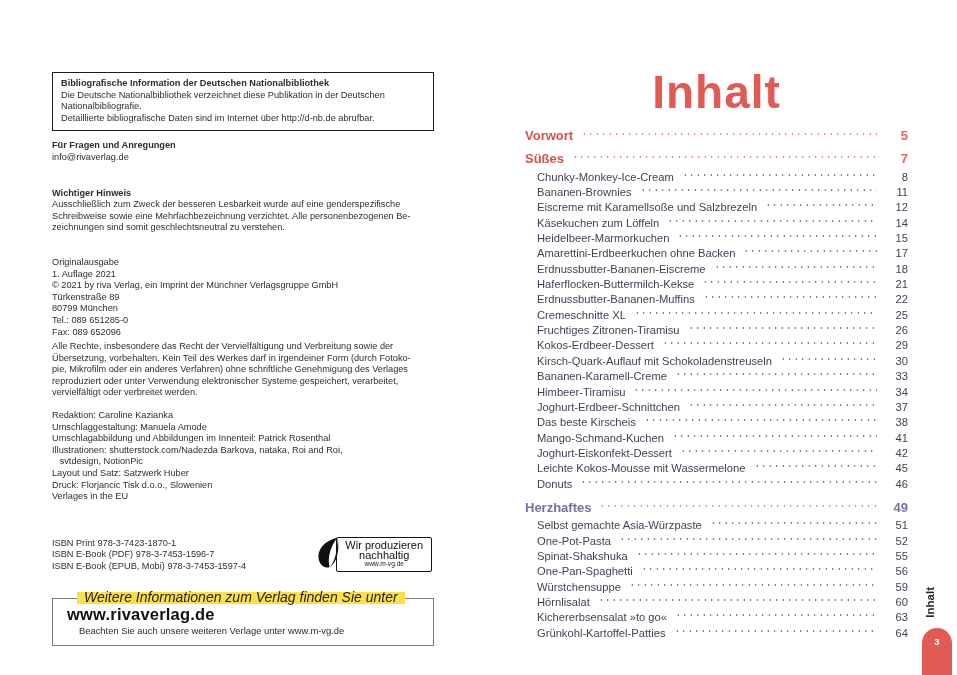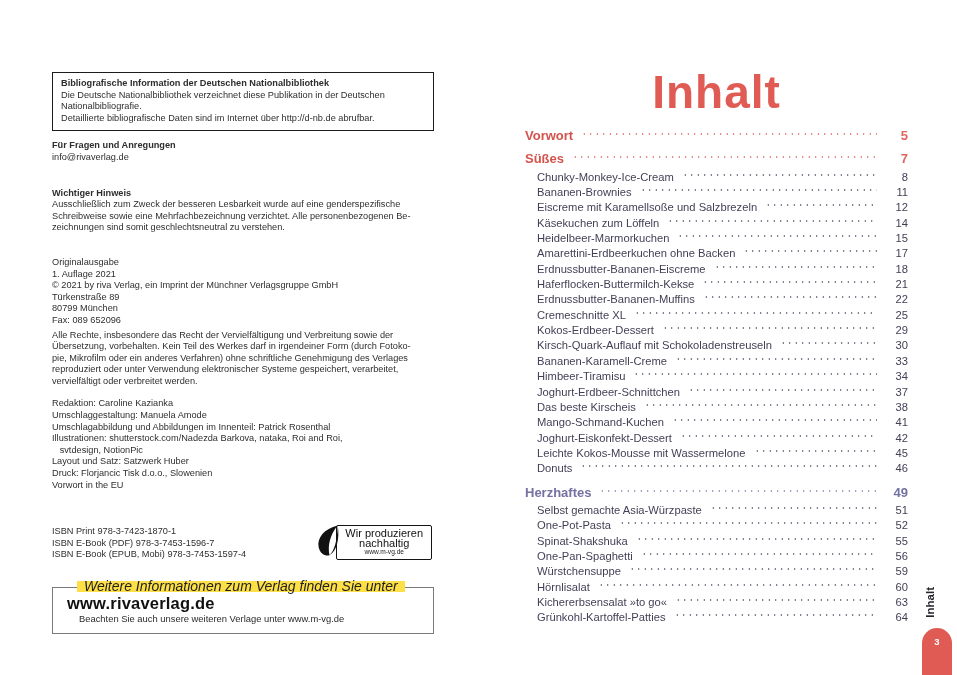--- a/index.html
+++ b/index.html
@@ -89,40 +89,41 @@
           <div>zeichnungen sind somit geschlechtsneutral zu verstehen.</div>
         </div>
     </div>
 
     <div class="blk-address" data-lines="left_page.address_lines">
         <div>Originalausgabe</div>
         <div>1. Auflage 2021</div>
         <div>© 2021 by riva Verlag, ein Imprint der Münchner Verlagsgruppe GmbH</div>
         <div>Türkenstraße 89</div>
         <div>80799 München</div>
+        <div>Tel.: 089 651285-0</div>
         <div>Fax: 089 652096</div>
       </div>
 
     <div class="blk-rights" data-lines="left_page.rights_lines">
         <div>Alle Rechte, insbesondere das Recht der Vervielfältigung und Verbreitung sowie der</div>
         <div>Übersetzung, vorbehalten. Kein Teil des Werkes darf in irgendeiner Form (durch Fotoko-</div>
         <div>pie, Mikrofilm oder ein anderes Verfahren) ohne schriftliche Genehmigung des Verlages</div>
         <div>reproduziert oder unter Verwendung elektronischer Systeme gespeichert, verarbeitet,</div>
         <div>vervielfältigt oder verbreitet werden.</div>
       </div>
 
     <div class="blk-credits" data-lines="left_page.credits_lines">
         <div>Redaktion: Caroline Kazianka</div>
         <div>Umschlaggestaltung: Manuela Amode</div>
         <div>Umschlagabbildung und Abbildungen im Innenteil: Patrick Rosenthal</div>
         <div>Illustrationen: shutterstock.com/Nadezda Barkova, nataka, Roi and Roi,</div>
         <div>   svtdesign, NotionPic</div>
         <div>Layout und Satz: Satzwerk Huber</div>
         <div>Druck: Florjancic Tisk d.o.o., Slowenien</div>
-        <div>Vorwort in the EU</div>
+        <div>Verlages in the EU</div>
       </div>
 
     <div class="isbn-row">
       <div data-lines="left_page.isbn_lines">
           <div>ISBN Print 978-3-7423-1870-1</div>
           <div>ISBN E-Book (PDF) 978-3-7453-1596-7</div>
           <div>ISBN E-Book (EPUB, Mobi) 978-3-7453-1597-4</div>
         </div>
       <div class="eco">
         <span class="eco-leaf">
@@ -204,20 +205,25 @@
           <span class="label">Erdnussbutter-Bananen-Muffins</span>
           <span class="leader"></span>
           <span class="page">22</span>
         </div>
         <div class="toc-row entry">
           <span class="label">Cremeschnitte XL</span>
           <span class="leader"></span>
           <span class="page">25</span>
         </div>
         <div class="toc-row entry">
+          <span class="label">Fruchtiges Zitronen-Tiramisu</span>
+          <span class="leader"></span>
+          <span class="page">26</span>
+        </div>
+        <div class="toc-row entry">
           <span class="label">Kokos-Erdbeer-Dessert</span>
           <span class="leader"></span>
           <span class="page">29</span>
         </div>
         <div class="toc-row entry">
           <span class="label">Kirsch-Quark-Auflauf mit Schokoladenstreuseln</span>
           <span class="leader"></span>
           <span class="page">30</span>
         </div>
         <div class="toc-row entry">

